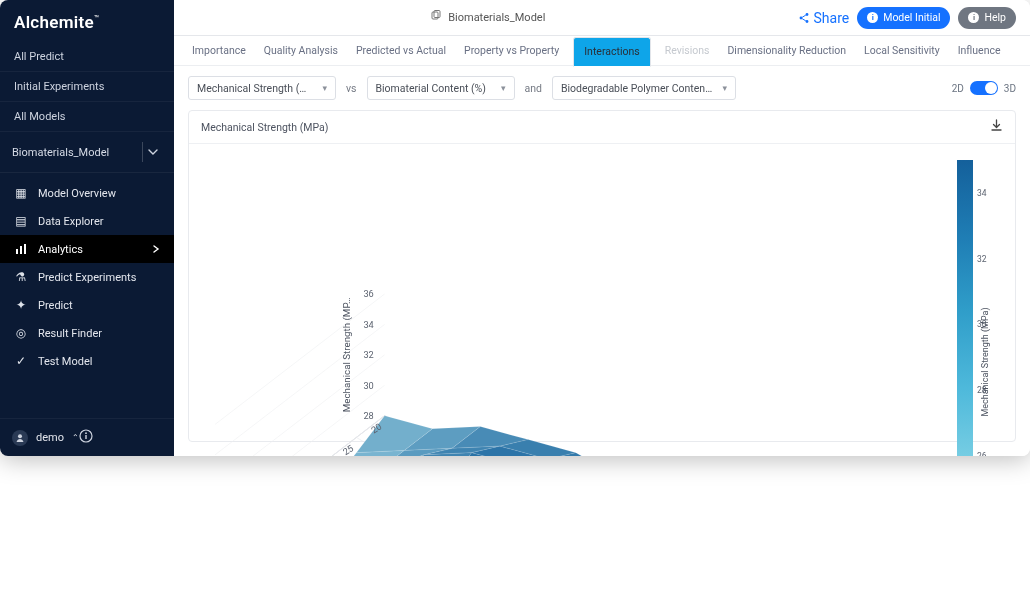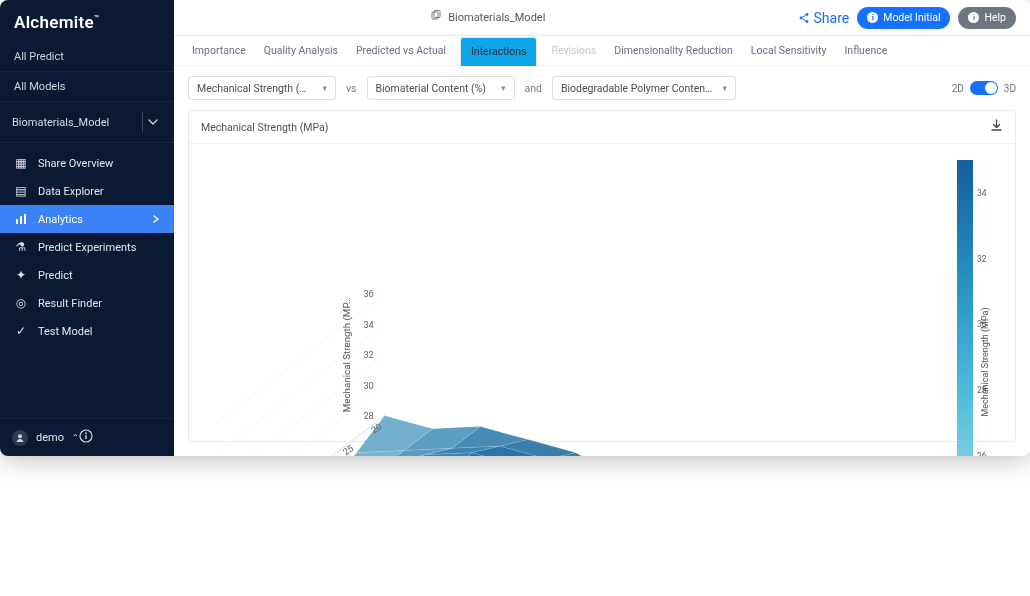--- a/index.html
+++ b/index.html
@@ -9,21 +9,21 @@
   .sidebar { width:174px; background:#0b1a34; color:#d6dbe6; display:flex; flex-direction:column; font-size:11px; position:relative; }
   .logo { color:#fff; font-size:17px; font-weight:600; padding:12px 14px 10px; letter-spacing:.3px; }
   .logo sup { font-size:8px; font-weight:400; vertical-align:top; position:relative; top:2px; }
   .navgroup .nav-item { padding:8px 14px; cursor:pointer; color:#cdd3df; }
   .navgroup { border-bottom:1px solid rgba(255,255,255,0.05); }
   .model-row { display:flex; align-items:center; justify-content:space-between; padding:10px 12px; border-bottom:1px solid rgba(255,255,255,0.06); }
   .model-row .chev-box { width:20px; height:20px; border-left:1px solid rgba(255,255,255,0.2); display:flex; align-items:center; justify-content:center; }
   .sub-nav { list-style:none; padding-top:6px; }
   .sub-nav li { display:flex; align-items:center; gap:10px; padding:7px 14px; cursor:pointer; color:#e3e6ed; font-size:11px; }
   .sub-nav li .ic { width:14px; height:14px; display:flex; align-items:center; justify-content:center; font-size:12px; color:#dfe3ea; }
-  .sub-nav li.active { background:#3b82f6; color:#fff;text-align:right; }
+  .sub-nav li.active { background:#000000; color:#fff;text-align:right; }
   .sub-nav li.active .chev-r { margin-left:auto; }
   .sidebar-footer { margin-top:auto; display:flex; align-items:center; justify-content:flex-start; padding:10px 12px; font-size:11px; color:#e3e6ed; border-top:1px solid rgba(255,255,255,0.05); }
   .sidebar-footer .user { display:flex; align-items:center; gap:8px; }
   .avatar { width:16px; height:16px; border-radius:50%; background:#2a3a55; display:flex; align-items:center; justify-content:center; }
   .collapse-badge { position:absolute; top:508px; right:-7px; width:14px; height:14px; border-radius:50%; background:#fff; display:flex; align-items:center; justify-content:center; font-size:9px; color:#333; box-shadow:0 1px 3px rgba(0,0,0,0.25); cursor:pointer; z-index:5; }
   
   .main { flex:1; display:flex; flex-direction:column; background:#fff; min-width:0; }
   .topbar { display:flex; align-items:center; height:36px; padding:0 14px; border-bottom:1px solid #e5e7eb; gap:10px; font-size:11px; }
   .crumb { flex:1; display:flex; align-items:center; justify-content:center; gap:6px; color:#555; }
   .top-actions { display:flex; align-items:center; gap:8px; }
@@ -70,34 +70,37 @@
 <div class="app">
 
   <aside class="sidebar">
     <div class="logo">
       <span>Alchemite</span><sup>™</sup>
     </div>
     <div class="navgroup">
       <div class="nav-item">All Predict</div>
     </div>
     <div class="navgroup">
+      <div class="nav-item">Initial Experiments</div>
+    </div>
+    <div class="navgroup">
       <div class="nav-item">All Models</div>
     </div>
     <div class="model-row">
       <span>Biomaterials_Model</span>
       <span class="chev-box">
         <svg width="10" height="10" viewBox="0 0 10 10">
             <path d="M1 3l4 4 4-4" stroke="#cdd3df" stroke-width="1.4" fill="none" stroke-linecap="round"></path>
           </svg>
       </span>
     </div>
     <ul class="sub-nav">
       <li>
         <span class="ic">▦</span>
-        <span>Share Overview</span>
+        <span>Model Overview</span>
       </li>
       <li>
         <span class="ic">▤</span>
         <span>Data Explorer</span>
       </li>
       <li class="active">
         <span class="ic">
           <svg width="12" height="12" viewBox="0 0 12 12">
               <rect x="1" y="6" width="2" height="5" fill="#fff"></rect>
               <rect x="5" y="3" width="2" height="8" fill="#fff"></rect>
@@ -183,20 +186,21 @@
           <span class="dot">i</span>
           <span>Help</span>
         </div>
       </div>
     </div>
 
     <div class="tabs">
       <div class="tab">Importance</div>
       <div class="tab">Quality Analysis</div>
       <div class="tab">Predicted vs Actual</div>
+      <div class="tab">Property vs Property</div>
       <div class="tab active">Interactions</div>
       <div class="tab disabled">Revisions</div>
       <div class="tab">Dimensionality Reduction</div>
       <div class="tab">Local Sensitivity</div>
       <div class="tab">Influence</div>
     </div>
 
     <div class="controls">
       <div class="select sel1">
         <span class="sv">Mechanical Strength (MPa)</span>

